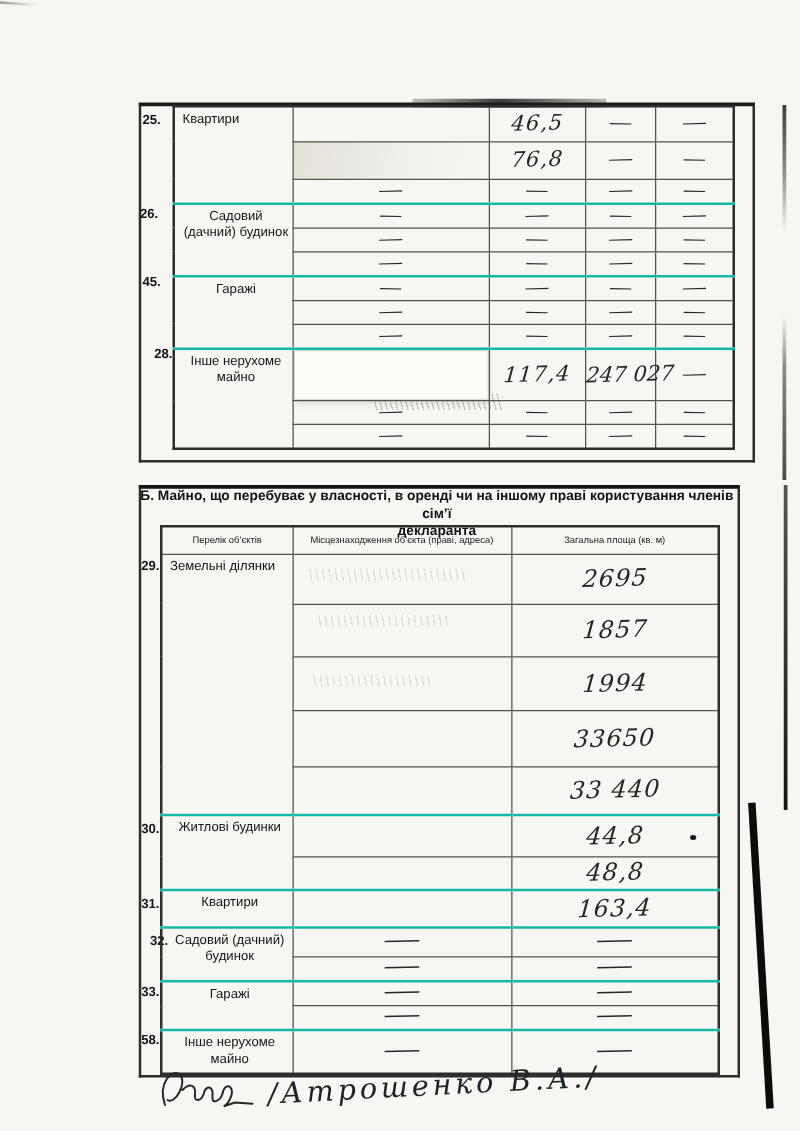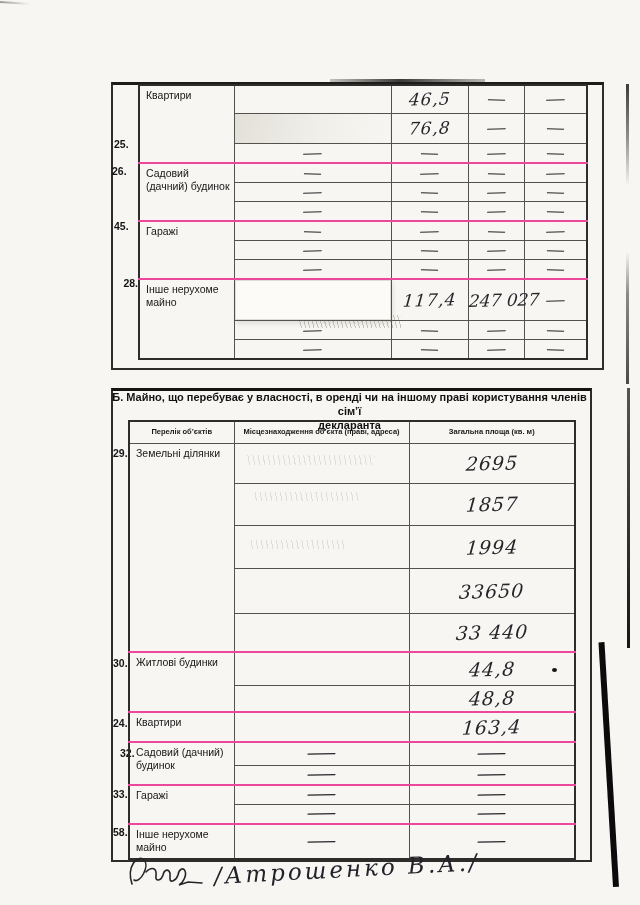--- a/index.html
+++ b/index.html
@@ -25,24 +25,24 @@
   .ink-dot{left:552px;top:668px;width:5px;height:4px;background:#141414;border-radius:50%;}
 
   
   table{border-collapse:collapse;table-layout:fixed;position:absolute;}
   td,th{border:1px solid #54524e;padding:0;overflow:visible;}
   .outer-box{border:2px solid #2e2d2b;}
   #boxA{left:111px;top:82px;width:489px;height:283px;border-top-width:3px;border-top-color:#1d1c1a;}
   #boxB{left:111px;top:388px;width:477px;height:469px;border-top-width:3px;border-top-color:#151413;}
   #tableA{left:138px;top:84px;width:448px;border:2px solid #2e2d2b;}
   #tableB{left:128px;top:420px;width:446px;border:2px solid #2e2d2b;}
-  tr.sec>td{border-top:2px solid #ec4899;}
+  tr.sec>td{border-top:2px solid #14b8a6;text-align:center;}
   td.lbl{vertical-align:top;text-align:left;padding:3px 2px 0 6px;font-size:10.5px;line-height:1.25;color:#161616;}
   td.c{text-align:center;vertical-align:middle;}
-  th{font-size:7.5px;font-weight:bold;color:#1a1a1a;line-height:1.1;padding:2px 1px;}
+  th{font-size:7.5px;font-weight:normal;color:#1a1a1a;line-height:1.1;padding:2px 1px;}
   .rownum{font-weight:bold;font-size:10.5px;color:#141414;width:24px;}
 
   
   .hw,.dash{font-family:"DejaVu Serif",serif;font-style:italic;color:#26262a;display:inline-block;}
   .hw{font-size:19px;letter-spacing:1px;transform:rotate(-1.5deg) skewX(-6deg);white-space:nowrap;}
   #tableA .hw{font-size:17px;}
   .hw.small{font-size:14.5px;letter-spacing:0;}
   .dash{font-size:15px;transform:scaleX(1.35) rotate(-2deg);line-height:0;}
   #tableB .dash{font-size:19px;transform:scaleX(1.6) rotate(-1.5deg);}
   td.c:nth-child(even) .dash{transform:scaleX(1.25) rotate(1.5deg);}
@@ -67,21 +67,21 @@
 <div class="abs edge-bar"></div>
 <div class="abs top-smudge"></div>
 <div class="abs erase-28"></div>
 <div class="abs pencil p1"></div>
 <div class="abs pencil p2"></div>
 <div class="abs pencil p3"></div>
 <div class="abs ink-dot"></div>
 
 <div class="abs outer-box" id="boxA"></div>
 
-<div class="abs rownum" style="left:114px;top:90px;margin-top:48px;">25.</div>
+<div class="abs rownum" style="left:114px;top:90px;">25.</div>
 <div class="abs rownum" style="left:112px;top:165px;">26.</div>
 <div class="abs rownum" style="left:114px;top:220px;">45.</div>
 <div class="abs rownum" style="left:114px;top:277px;text-align:right;">28.</div>
 
 <table id="tableA">
   <colgroup>
       <col style="width:95px">
       <col style="width:157px">
       <col style="width:77px">
       <col style="width:56px">
@@ -173,21 +173,21 @@
 
 <div class="abs outer-box" id="boxB"></div>
 
 <div class="abs titleB">
   <span>Б. Майно, що перебуває у власності, в оренді чи на іншому праві користування членів сім’ї</span>
   <span>декларанта</span>
 </div>
 
 <div class="abs rownum" style="left:113px;top:447px;">29.</div>
 <div class="abs rownum" style="left:113px;top:657px;">30.</div>
-<div class="abs rownum" style="left:113px;top:717px;">24.</div>
+<div class="abs rownum" style="left:113px;top:717px;">31.</div>
 <div class="abs rownum" style="left:120px;top:747px;">32.</div>
 <div class="abs rownum" style="left:113px;top:788px;">33.</div>
 <div class="abs rownum" style="left:113px;top:826px;">58.</div>
 
 <table id="tableB">
   <colgroup>
       <col style="width:105px">
       <col style="width:175px">
       <col style="width:166px">
     </colgroup>

